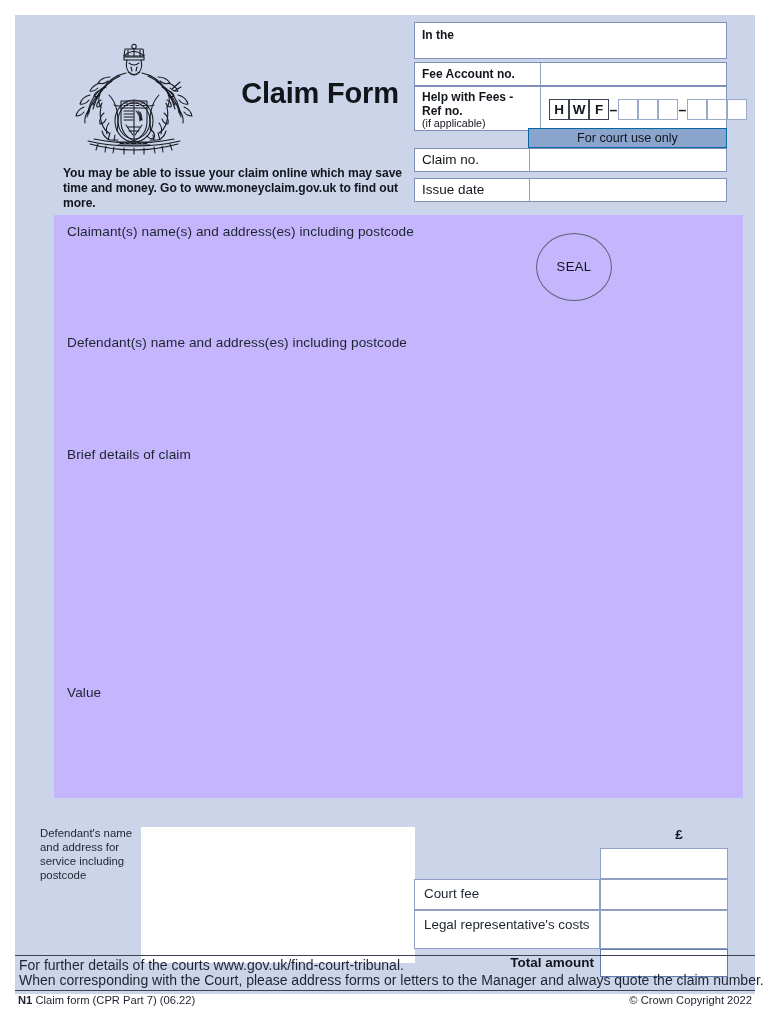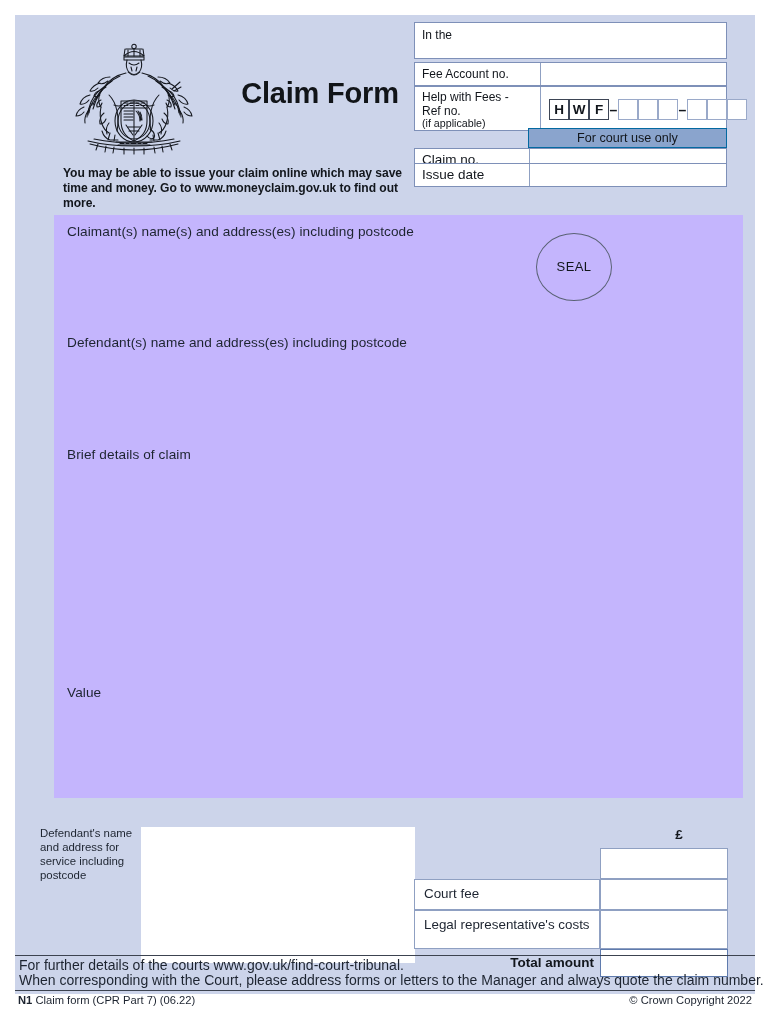--- a/index.html
+++ b/index.html
@@ -63,21 +63,21 @@
 
   
   .hdr-box {
     position: absolute;
     background: #ffffff;
     border: 1px solid #7e90b8;
     box-sizing: border-box;
   }
   .hdr-label {
     font-size: 12px;
-    font-weight: normal;
+    font-weight: bold;
     color: #12161c;
     line-height: 13.5px;
   }
   .hdr-label-reg {
     font-size: 13.5px;
     font-weight: normal;
     color: #12161c;
   }
   .small-note {
     font-size: 10.7px;
@@ -369,21 +369,21 @@
     </div>
 
     <div class="court-use-bar" style="left:513px; top:113px; width:199px; height:20px;">For court use only</div>
 
     <div class="hdr-box" style="left:399px; top:133px; width:313px; height:24px;">
       <div class="hdr-label-reg" style="position:absolute; left:7px; top:3px;">Claim no.</div>
       <div style="position:absolute; left:114px; top:0; width:1px; height:100%; background:#8fa0c2;"></div>
       <div style="position:absolute; left:122px; top:4px; font-size:12.5px;"></div>
     </div>
 
-    <div class="hdr-box" style="left:399px; top:148px; width:313px; height:24px;text-align:right;">
+    <div class="hdr-box" style="left:399px; top:163px; width:313px; height:24px;text-align:right;">
       <div class="hdr-label-reg" style="position:absolute; left:7px; top:3px;">Issue date</div>
       <div style="position:absolute; left:114px; top:0; width:1px; height:100%; background:#8fa0c2;"></div>
       <div style="position:absolute; left:122px; top:4px; font-size:12.5px;"></div>
     </div>
 
     <div class="body-panel">
 
       <div class="section-label" style="left:13px; top:9px;">Claimant(s) name(s) and address(es) including postcode</div>
       <div style="position:absolute; left:13px; top:30px; width:455px; height:88px; font-size:13px; color:#1d2430; white-space:pre-wrap;"></div>
 

